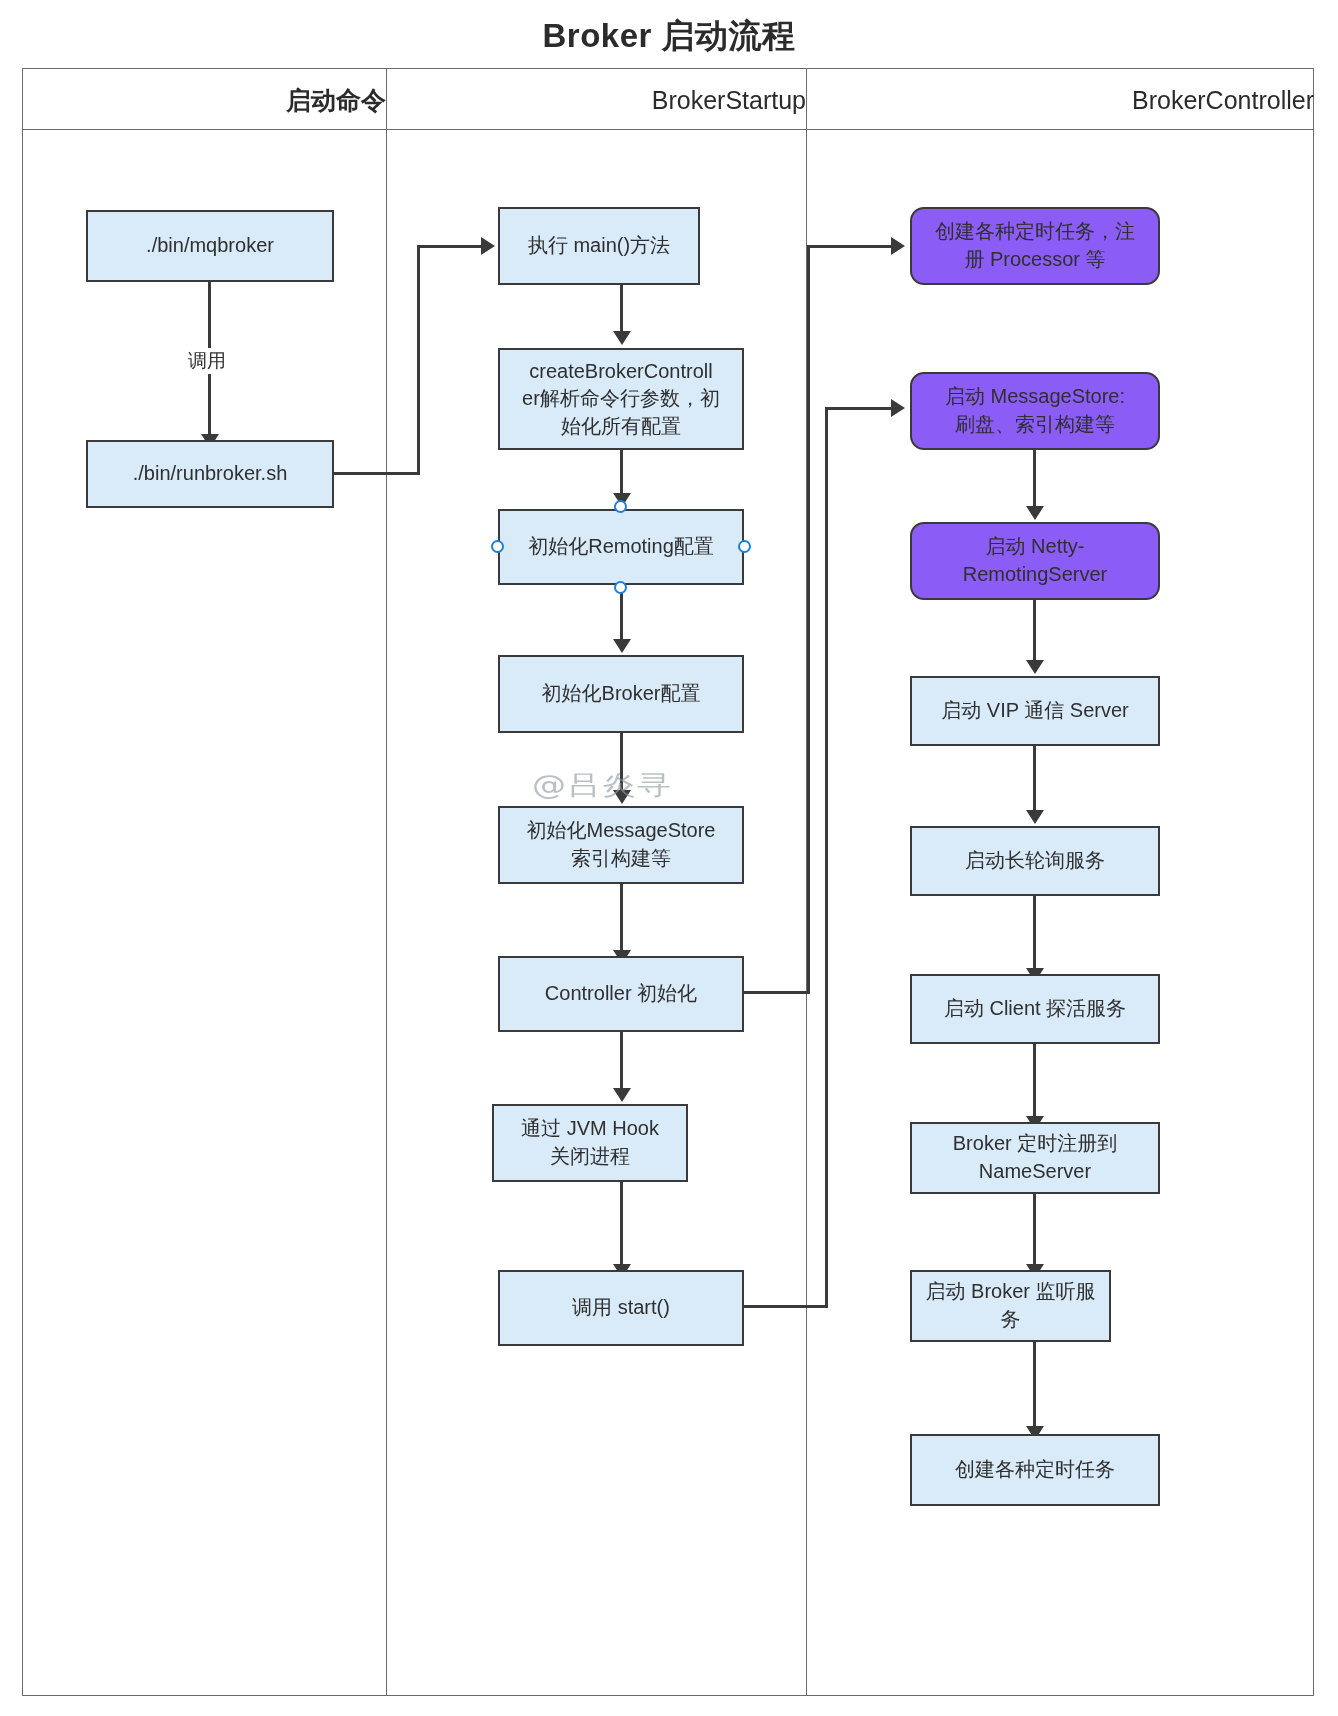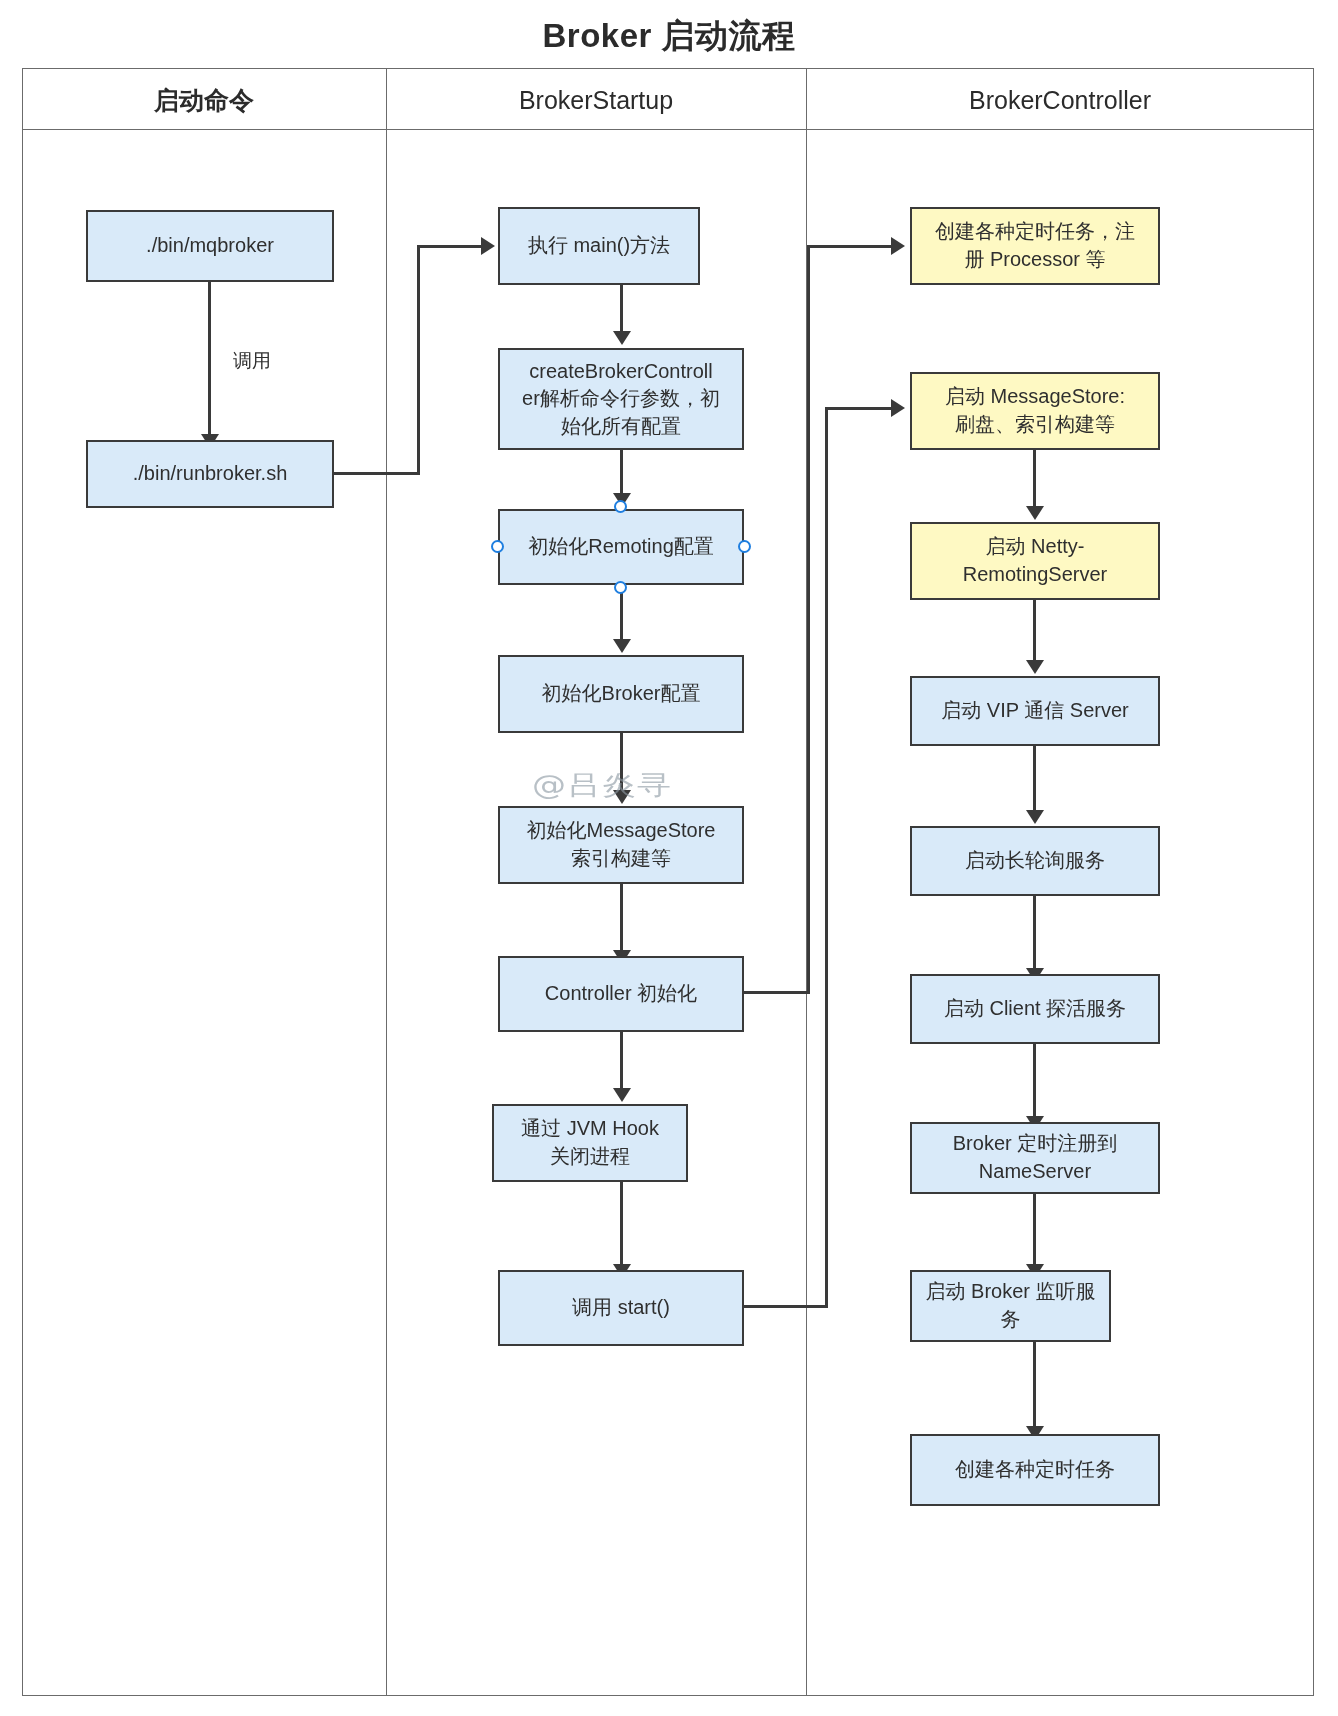--- a/index.html
+++ b/index.html
@@ -56,21 +56,21 @@
     top: 68px;
     width: 0;
     height: 1628px;
     border-left: 1.6px solid #6b6b6b;
   }
   .lane-title {
     position: absolute;
     top: 82px;
     height: 36px;
     line-height: 36px;
-    text-align: center;
+    text-align: right;
     font-size: 25px;
     color: #2b2b2b;
   }
   .lane-title.bold-cn { font-weight: bold; }
 
   
   .node {
     position: absolute;
     box-sizing: border-box;
     border: 2.4px solid #3a3a3a;
@@ -78,21 +78,21 @@
     align-items: center;
     justify-content: center;
     text-align: center;
     font-size: 20px;
     line-height: 1.38;
     color: #2f2f2f;
     padding: 2px 6px;
     white-space: pre-line;
   }
   .node.blue { background: #d9eaf9; }
-  .node.pink { background: #fef9c3; }
+  .node.pink { background: #8b5cf6; border-radius: 14px; }
   .node.selected { border-color: #3a3a3a; }
 
   
   .vline, .hline {
     position: absolute;
     background: #3a3a3a;
   }
   .vline { width: 3px; }
   .hline { height: 3px; }
   .arrow-down {
@@ -154,21 +154,21 @@
   <div class="lane-divider" style="left:806px;"></div>
 
   <div class="lane-title bold-cn" style="left:22px; width:364px;">启动命令</div>
   <div class="lane-title" style="left:806px; width:508px;">BrokerController</div>
   <div class="lane-title" style="left:386px; width:420px;">BrokerStartup</div>
 
   <div class="node blue" style="left:86px; top:210px; width:248px; height:72px;">./bin/mqbroker</div>
 
   <div class="vline" style="left:208px; top:282px; height:158px;"></div>
   <div class="arrow-down" style="left:201px; top:434px;"></div>
-  <div class="edge-label" style="left:184px; top:348px;margin-left:45px;">调用</div>
+  <div class="edge-label" style="left:184px; top:348px;">调用</div>
 
   <div class="node blue" style="left:86px; top:440px; width:248px; height:68px;">./bin/runbroker.sh</div>
 
   <div class="hline" style="left:334px; top:472px; width:86px;"></div>
   <div class="vline" style="left:417px; top:246px; height:229px;"></div>
   <div class="hline" style="left:417px; top:245px; width:66px;"></div>
   <div class="arrow-right" style="left:481px; top:237px;"></div>
 
   <div class="node blue" style="left:498px; top:207px; width:202px; height:78px;">执行 main()方法</div>
 

